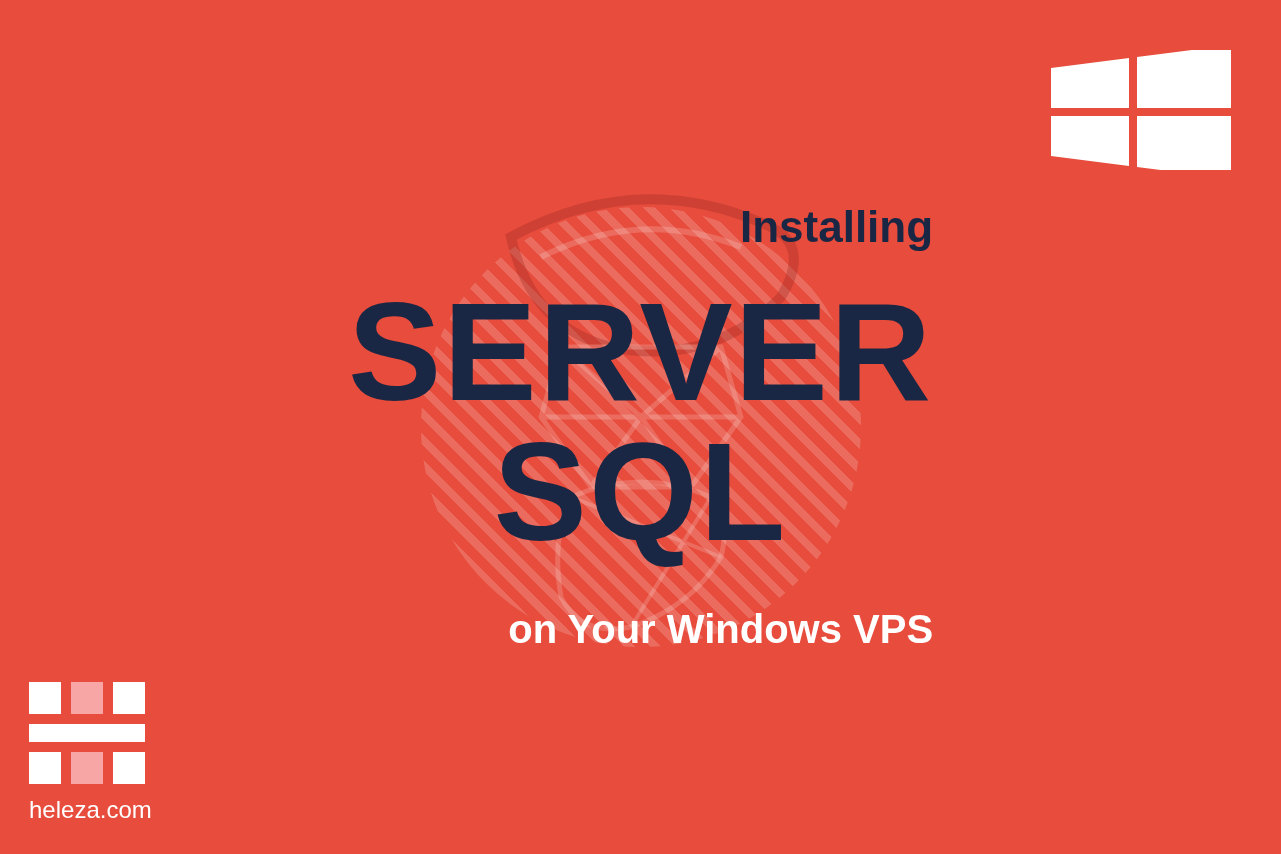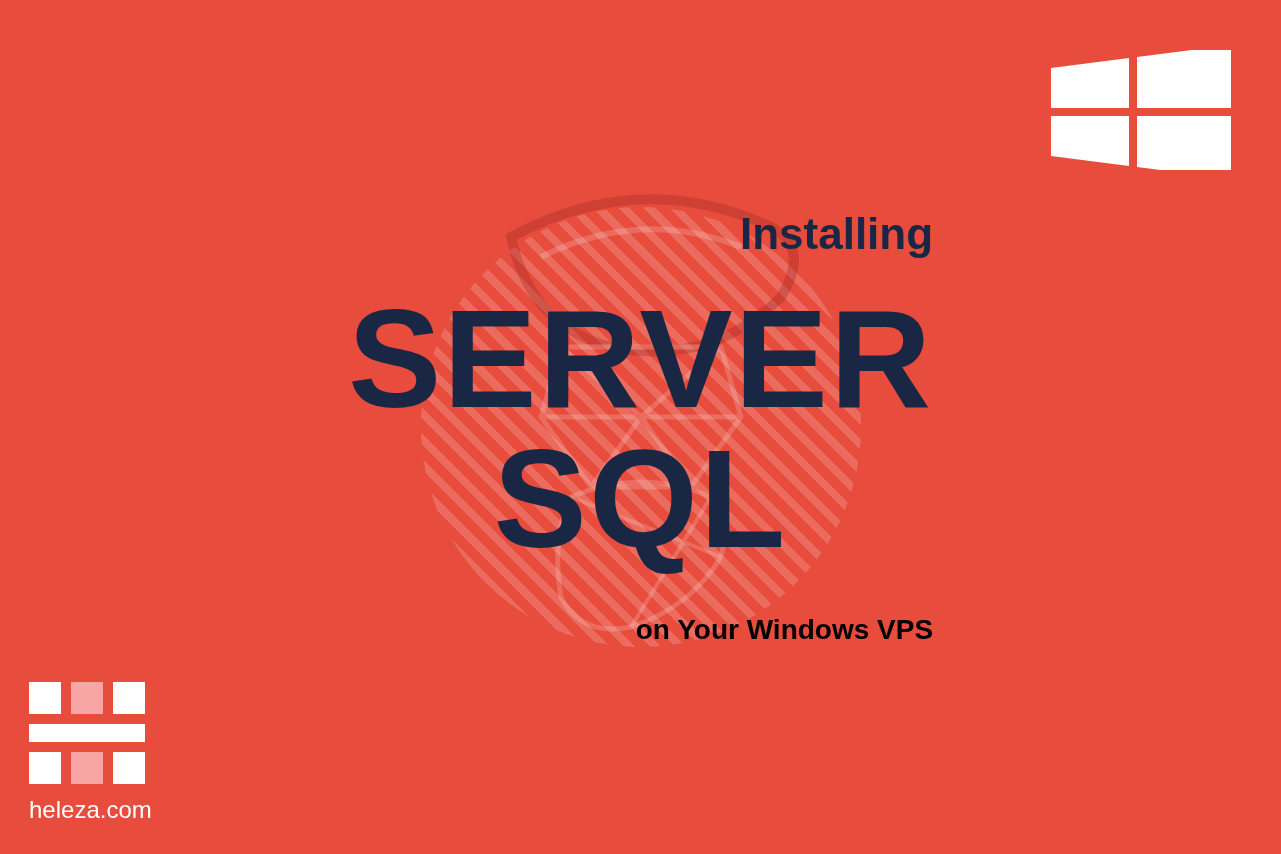--- a/index.html
+++ b/index.html
@@ -79,22 +79,22 @@
     }
     .title-main {
       color: #1a2744;
       font-size: 140px;
       font-weight: bold;
       line-height: 1;
       text-align: center;
       letter-spacing: 2px;
     }
     .title-bottom {
-      color: #000000;
-      font-size: 28px;
+      color: #ffffff;
+      font-size: 40px;
       font-weight: bold;
       margin-top: 45px;
     }
     .bg-graphic {
       position: absolute;
       top: 50%;
       left: 50%;
       transform: translate(-50%, -50%);
       width: 460px;
       height: 500px;

